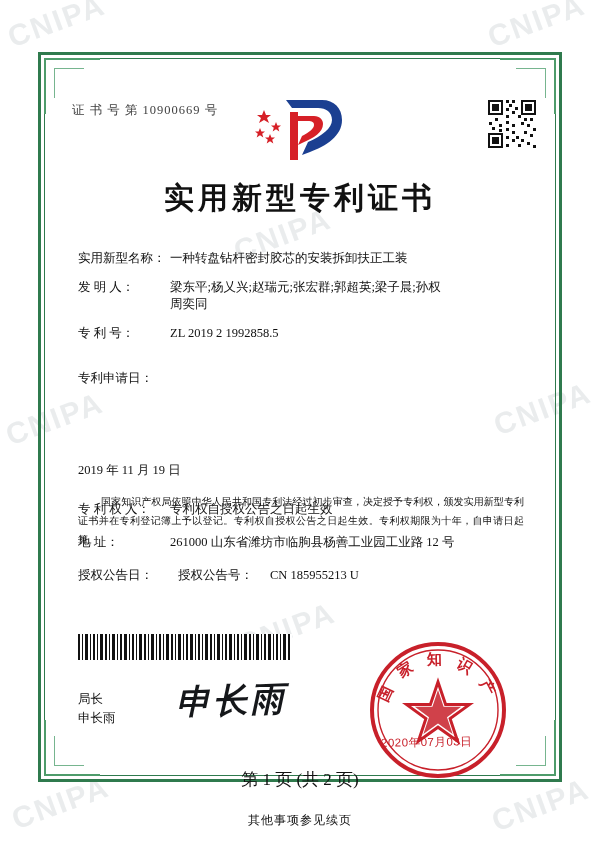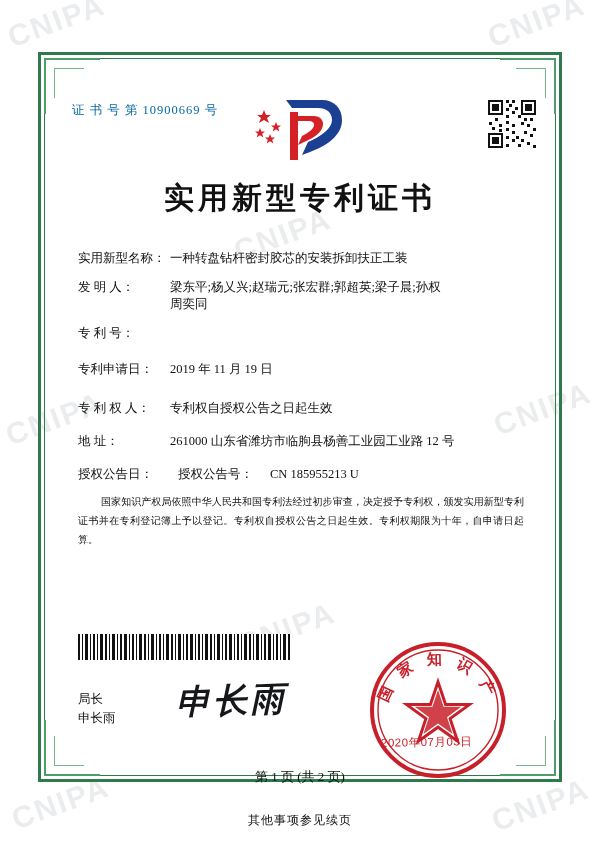--- a/index.html
+++ b/index.html
@@ -83,21 +83,21 @@
   .corner.tr::after { right: 8px; top: 8px;  border-left: none;  border-bottom: none; }
   .corner.bl::after { left: 8px;  bottom: 8px; border-right: none; border-top: none; }
   .corner.br::after { right: 8px; bottom: 8px; border-left: none;  border-top: none; }
 
   
   .cert-no {
     position: absolute;
     left: 72px; top: 102px;
     font-size: 12.5px;
     letter-spacing: 1px;
-    color: #0369a1;
+    color: #404040;
   }
 
   .emblem {
     position: absolute;
     left: 252px; top: 96px;
     width: 96px; height: 72px;
   }
 
   .qr {
     position: absolute;
@@ -209,21 +209,21 @@
     letter-spacing: .5px;
     transform: rotate(-1deg);
     font-family: "Liberation Sans", sans-serif;
   }
 
   
   .page-foot {
     position: absolute;
     left: 0; right: 0; top: 768px;
     text-align: center;
-    font-size: 13px;
+    font-size: 17px;
     color: #111;
   }
   .note-foot {
     position: absolute;
     left: 0; right: 0; top: 812px;
     text-align: center;
     font-size: 12px;
     color: #111;
     letter-spacing: 1px;
   }
@@ -328,23 +328,24 @@
     <div class="row">
       <div class="lbl">发 明 人：</div>
       <div class="val">
         <span class="sub">梁东平;杨乂兴;赵瑞元;张宏群;郭超英;梁子晨;孙权</span>
         <span class="sub">周奕同</span>
       </div>
     </div>
 
     <div class="row">
       <div class="lbl">专 利 号：</div>
-    </div>
-
-    <div class="row" style="margin-top:19px;">
+      <div class="val">ZL 2019 2 1992858.5</div>
+    </div>
+
+    <div class="row" style="margin-top:28px;flex-direction:column;">
       <div class="lbl">专利申请日：</div>
       <div class="val">2019 年 11 月 19 日</div>
     </div>
 
     <div class="row" style="margin-top:22px;">
       <div class="lbl">专 利 权 人：</div>
       <div class="val">专利权自授权公告之日起生效</div>
     </div>
 
     <div class="row" style="margin-top:16px;">

